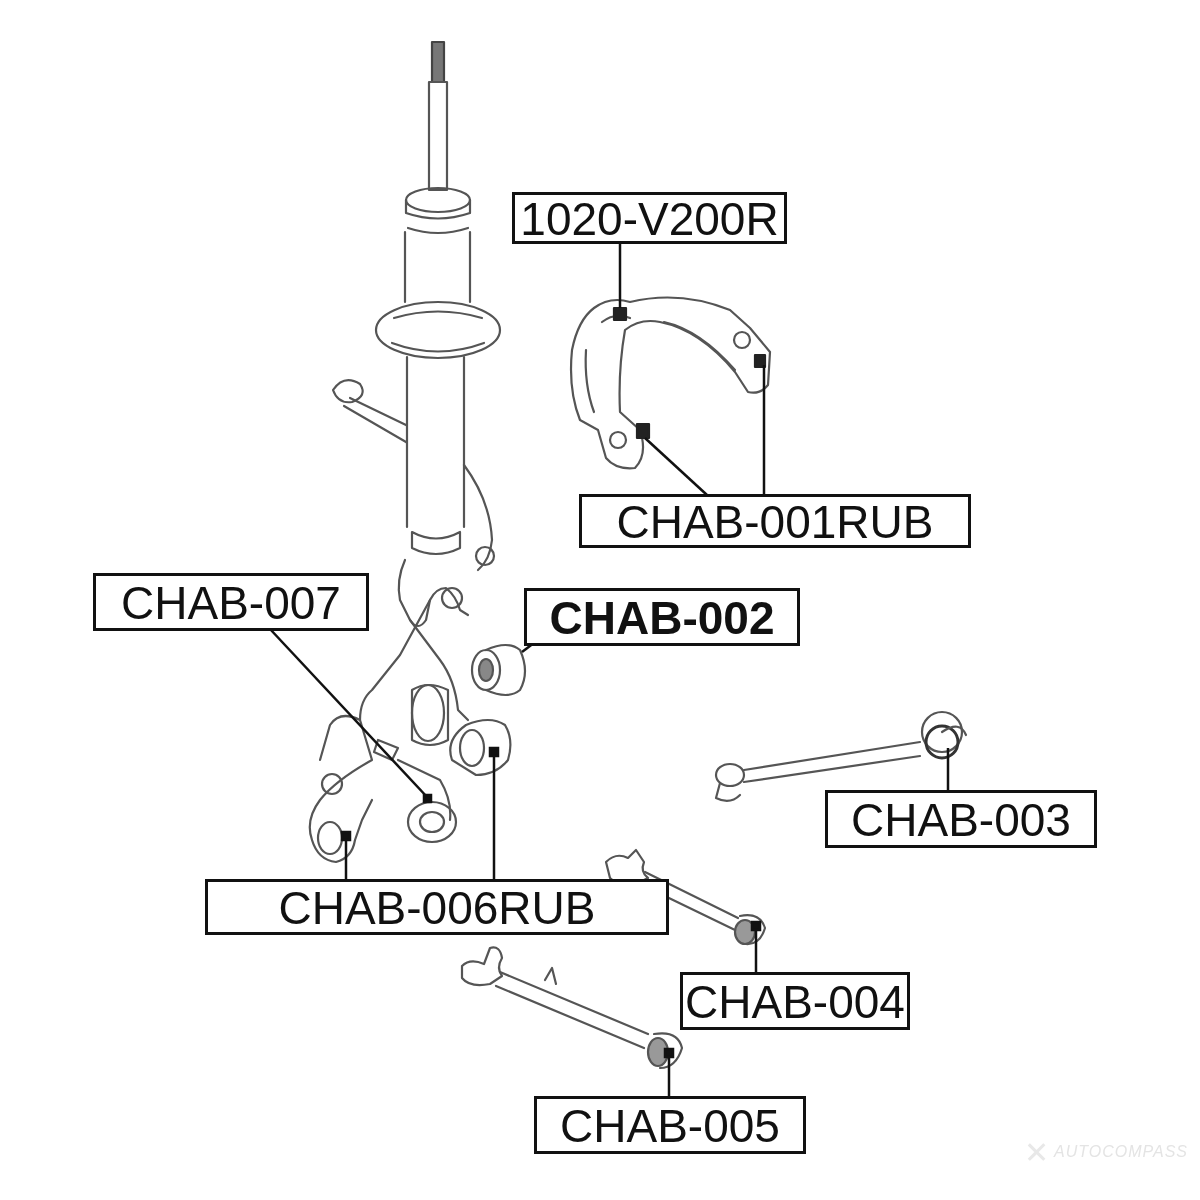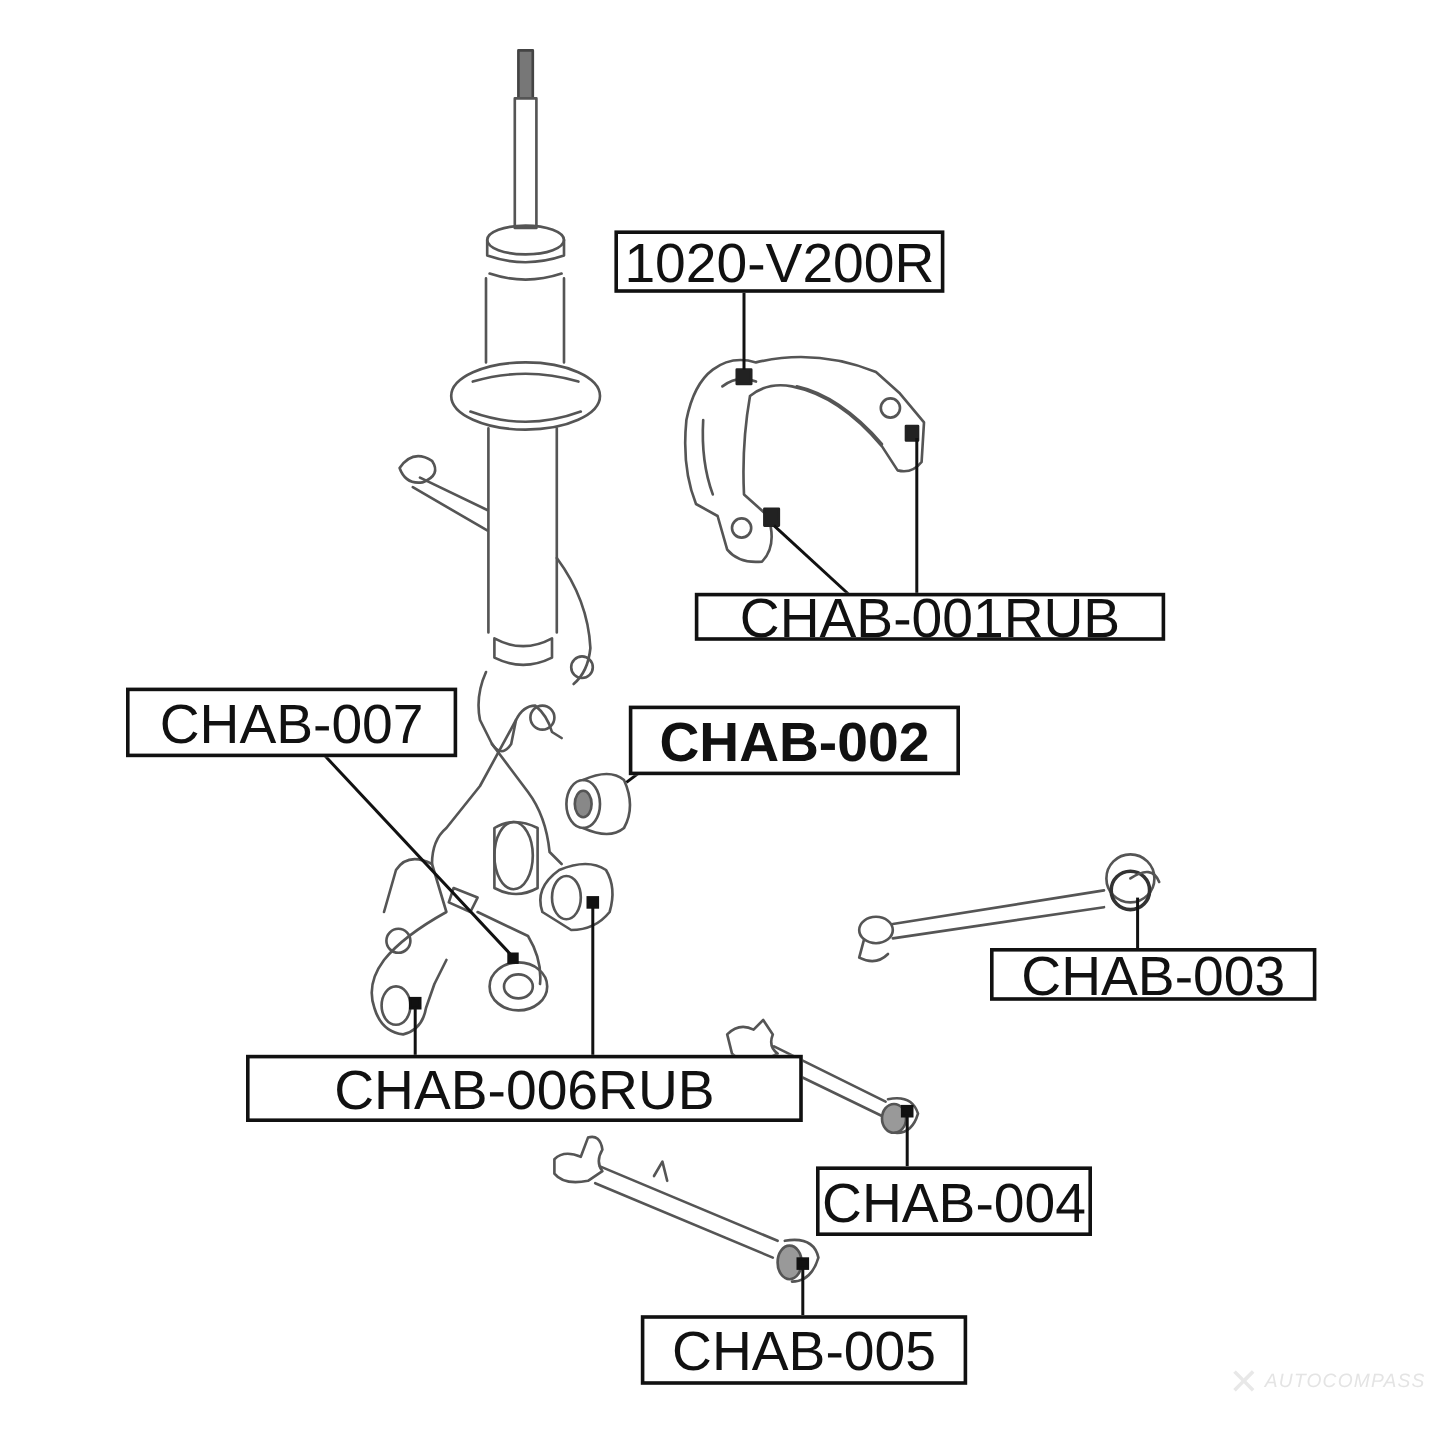--- a/index.html
+++ b/index.html
@@ -126,23 +126,23 @@
     <rect x="490" y="748" width="8" height="8" fill="#111"></rect>
     <line x1="948" y1="748" x2="948" y2="790"></line>
     <line x1="756" y1="927" x2="756" y2="972"></line>
     <rect x="752" y="922" width="8" height="8" fill="#111"></rect>
     <line x1="669" y1="1053" x2="669" y2="1096"></line>
     <rect x="665" y="1049" width="8" height="8" fill="#111"></rect>
   </g>
 </svg>
 
 <div class="label-box" style="left:512px; top:192px; width:275px; height:52px;">1020-V200R</div>
-<div class="label-box" style="left:579px; top:494px; width:392px; height:40px;">CHAB-001RUB</div>
+<div class="label-box" style="left:579px; top:494px; width:392px; height:54px;">CHAB-001RUB</div>
 <div class="label-box" style="left:524px; top:588px; width:276px; height:58px;font-weight:bold;">CHAB-002</div>
-<div class="label-box" style="left:105px; top:573px; width:276px; height:58px;">CHAB-007</div>
+<div class="label-box" style="left:93px; top:573px; width:276px; height:58px;">CHAB-007</div>
 <div class="label-box" style="left:205px; top:879px; width:464px; height:56px;">CHAB-006RUB</div>
-<div class="label-box" style="left:825px; top:790px; width:272px; height:44px;">CHAB-003</div>
+<div class="label-box" style="left:825px; top:790px; width:272px; height:58px;">CHAB-003</div>
 <div class="label-box" style="left:680px; top:972px; width:230px; height:58px;">CHAB-004</div>
 <div class="label-box" style="left:517px; top:1096px; width:272px; height:58px;margin-left:17px;">CHAB-005</div>
 
 <div class="watermark">
   <span class="x">✕</span><span>AUTOCOMPASS</span>
 </div>
 
 </body></html>

